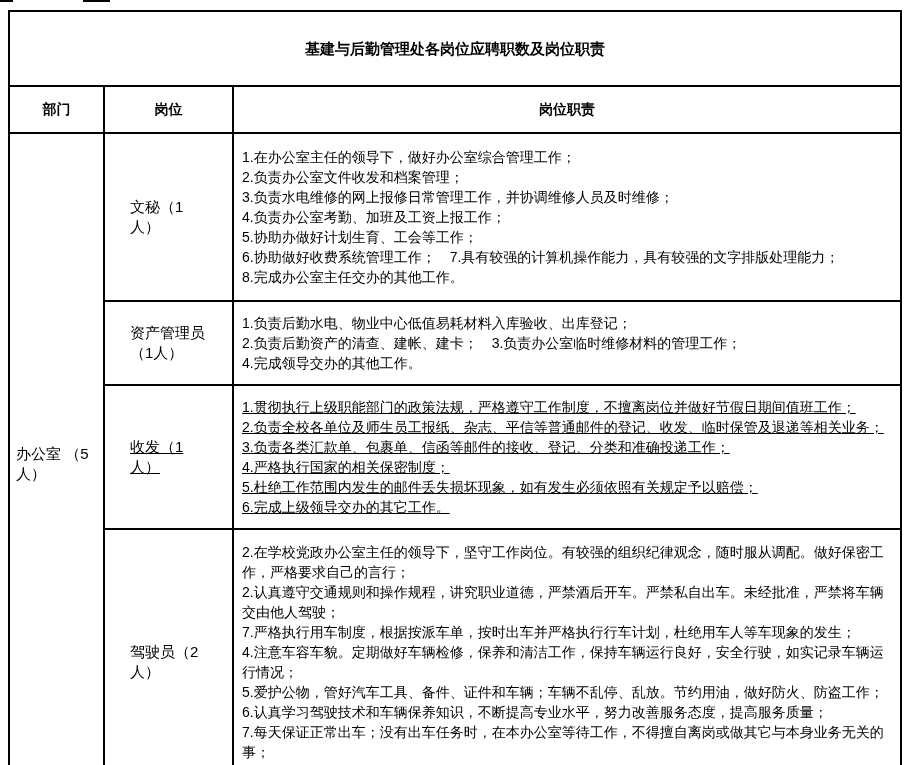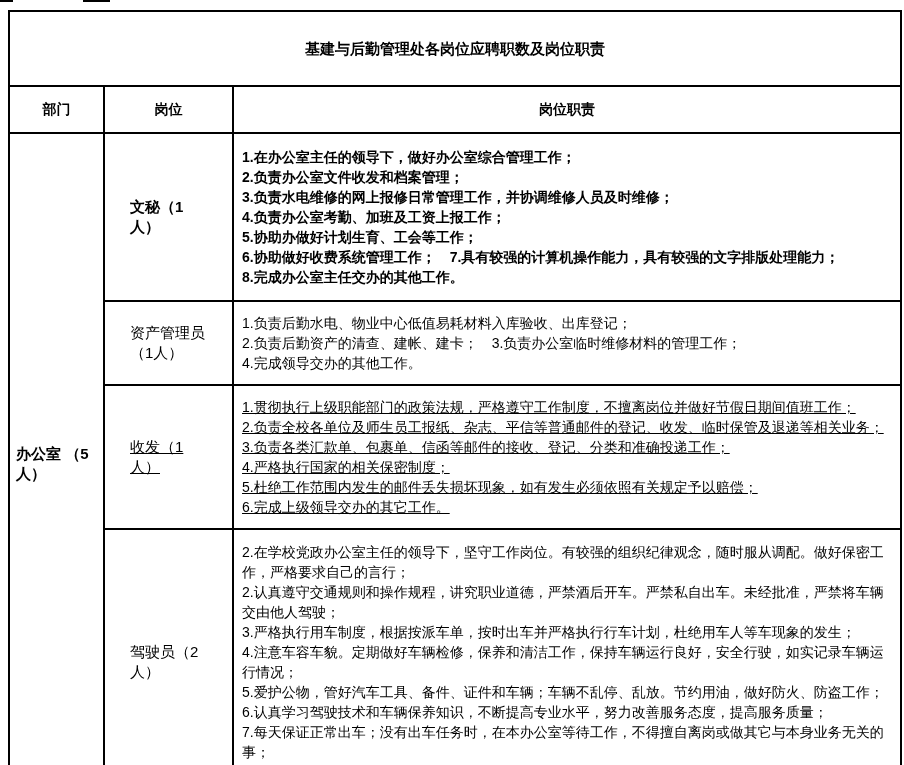--- a/index.html
+++ b/index.html
@@ -74,21 +74,21 @@
     padding: 2px 25px;
     font-size: 15px;
   }
   td.duties-cell {
     text-align: left;
     vertical-align: middle;
     padding: 4px 8px 4px 8px;
   }
   .duty-line { margin: 0; padding: 0; }
 
-  tr.r-post-0 td { height: 158px; font-weight: bold; }
+  tr.r-post-0 td { height: 158px; }
   tr.r-post-1 td { height: 74px;  }
   tr.r-post-2 td { height: 134px; text-decoration: underline; }
   tr.r-post-3 td { height: 256px; }
 </style>
 </head>
 <body>
 
 <div id="screen">
   <div class="top-artifact a1"></div>
   <div class="top-artifact a2"></div>
@@ -139,21 +139,21 @@
             <div class="duty-line">4.严格执行国家的相关保密制度；</div>
             <div class="duty-line">5.杜绝工作范围内发生的邮件丢失损坏现象，如有发生必须依照有关规定予以赔偿；</div>
             <div class="duty-line">6.完成上级领导交办的其它工作。</div>
           </td>
         </tr>
         <tr class="r-post-3">
           <td class="post-cell">驾驶员（2人）</td>
           <td class="duties-cell">
             <div class="duty-line">2.在学校党政办公室主任的领导下，坚守工作岗位。有较强的组织纪律观念，随时服从调配。做好保密工作，严格要求自己的言行；</div>
             <div class="duty-line">2.认真遵守交通规则和操作规程，讲究职业道德，严禁酒后开车。严禁私自出车。未经批准，严禁将车辆交由他人驾驶；</div>
-            <div class="duty-line">3.严格执行用车制度，根据按派车单，按时出车并严格执行行车计划，杜绝用车人等车现象的发生；</div>
+            <div class="duty-line">7.严格执行用车制度，根据按派车单，按时出车并严格执行行车计划，杜绝用车人等车现象的发生；</div>
             <div class="duty-line">4.注意车容车貌。定期做好车辆检修，保养和清洁工作，保持车辆运行良好，安全行驶，如实记录车辆运行情况；</div>
             <div class="duty-line">5.爱护公物，管好汽车工具、备件、证件和车辆；车辆不乱停、乱放。节约用油，做好防火、防盗工作；</div>
             <div class="duty-line">6.认真学习驾驶技术和车辆保养知识，不断提高专业水平，努力改善服务态度，提高服务质量；</div>
             <div class="duty-line">7.每天保证正常出车；没有出车任务时，在本办公室等待工作，不得擅自离岗或做其它与本身业务无关的事；</div>
             <div class="duty-line">8.完成上级领导交办的其他工作。</div>
           </td>
         </tr>
       </tbody>
   </table>
 </div>

